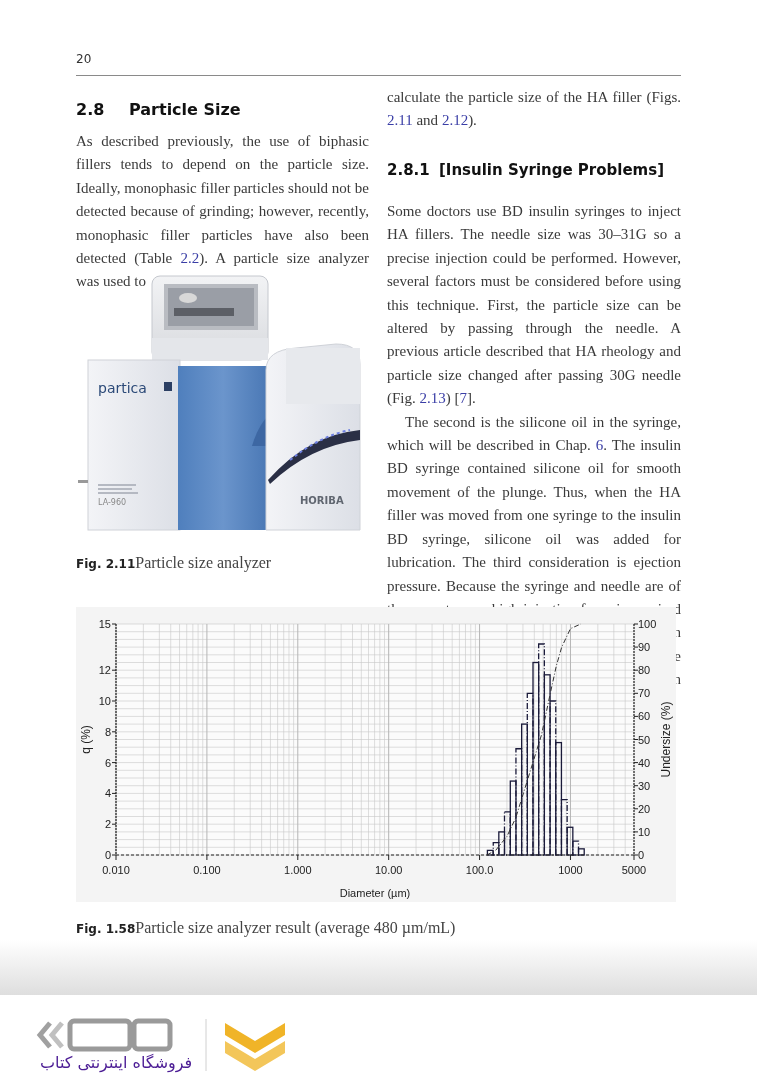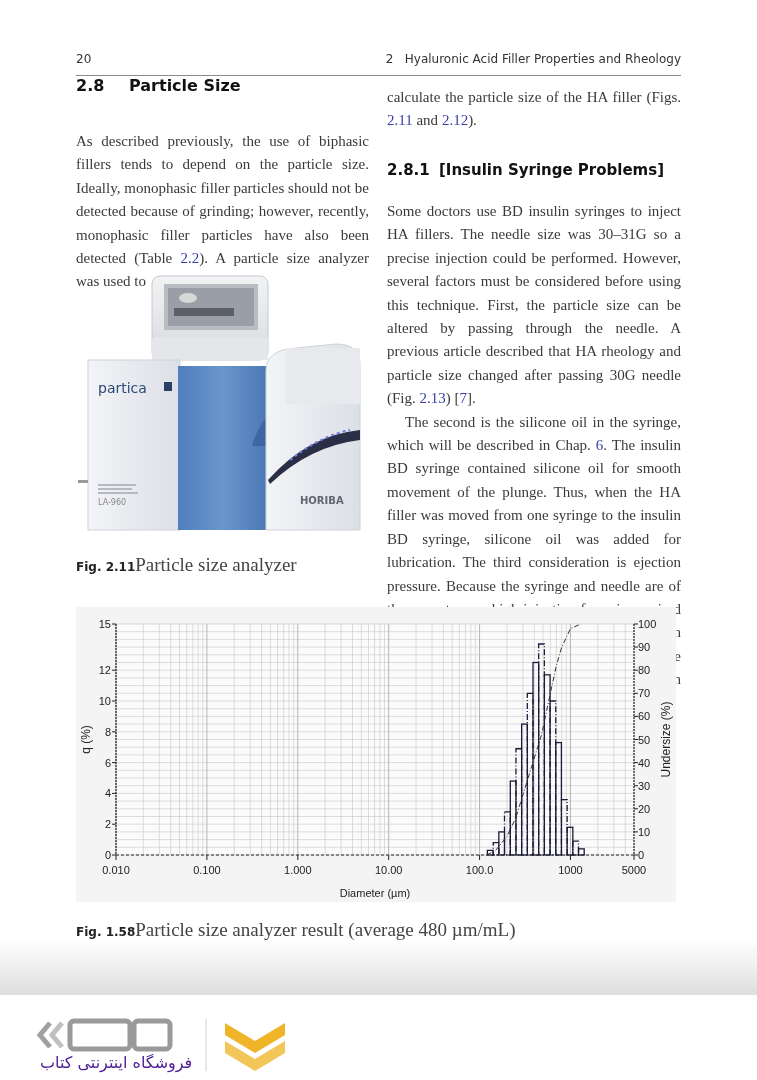--- a/index.html
+++ b/index.html
@@ -14,57 +14,56 @@
     font-family: "DejaVu Sans", sans-serif; font-size: 12px; color: #333;
     display: flex; justify-content: space-between;
   }
   .head-rule { position: absolute; left: 76px; top: 75px; width: 605px; height: 1px; background: #8a8a8a; }
 
   .col { position: absolute; font-family: "Liberation Serif", serif; font-size: 15px; line-height: 23.4px; text-align: justify; color: #3a3a3a; }
   .col-left { left: 76px; top: 130px; width: 293px; }
   .col-right { left: 387px; top: 86px; width: 294px; }
 
   .sec-title {
-    position: absolute; left: 76px; top: 76px; font-family: "DejaVu Sans", sans-serif;
+    position: absolute; left: 76px; top: 100px; font-family: "DejaVu Sans", sans-serif;
     font-weight: bold; font-size: 16px; color: #111;
   }
   .sec-title .num { display: inline-block; width: 53px; }
   .subsec-title {
     position: absolute; left: 387px; top: 161px; font-family: "DejaVu Sans", sans-serif;
     font-weight: bold; font-size: 15px; color: #111;
   }
   .subsec-title .num { display: inline-block; width: 52px; }
 
   .indent { text-indent: 18px; display: block; }
 
   
   .photo { position: absolute; left: 60px; top: 270px; width: 320px; height: 280px; }
   .caption { position: absolute; font-size: 12px; color: #444; }
   .caption b { font-family: "DejaVu Sans", sans-serif; font-weight: bold; color: #222; }
-  .caption span.t { font-family: "Liberation Serif", serif; font-size: 19px; text-align: right; }
+  .caption span.t { font-family: "Liberation Serif", serif; font-size: 16px; text-align: right; }
 
   
   .chart-wrap { position: absolute; left: 76px; top: 607px; width: 600px; height: 295px; background: #f4f4f4; }
   .chart-svg { position: absolute; left: 0; top: 0; }
 
   .fade { position: absolute; left: 0; top: 940px; width: 757px; height: 55px;
     background: linear-gradient(#ffffff, #dedede); }
 
   .footer { position: absolute; left: 0; top: 995px; width: 757px; height: 85px; background: #fff; }
   .store-name { position: absolute; right: 22px; top: 14px; font-family: "DejaVu Sans", sans-serif; font-size: 21px; color: #111; direction: rtl; }
   .store-url { position: absolute; right: 14px; top: 46px; font-family: "DejaVu Sans", sans-serif; font-size: 26px; letter-spacing: 8px; color: #111; }
   .store-url .hl { color: #f0b428; }
   .logo-tag { position: absolute; left: 40px; top: 58px; font-family: "DejaVu Sans", sans-serif; font-size: 16px; color: #4c1d95; direction: rtl; }
 </style>
 </head>
 <body>
 
 <div class="running-head">
   <span>20</span>
-  <span style="white-space:pre">2   Hyaluronic Acid Filler Properties and Rheology</span>
 </div>
 <div class="head-rule"></div>
 
 <div class="sec-title">
   <span class="num">2.8</span><span>Particle Size</span>
 </div>
 
 <div class="col col-left">
   <span>As described previously, the use of biphasic fillers tends to depend on the particle size. Ideally, monophasic filler particles should not be detected because of grinding; however, recently, monophasic filler particles have also been detected (Table </span><span class="link">2.2</span><span>). A particle size analyzer was used to</span>
 </div>

